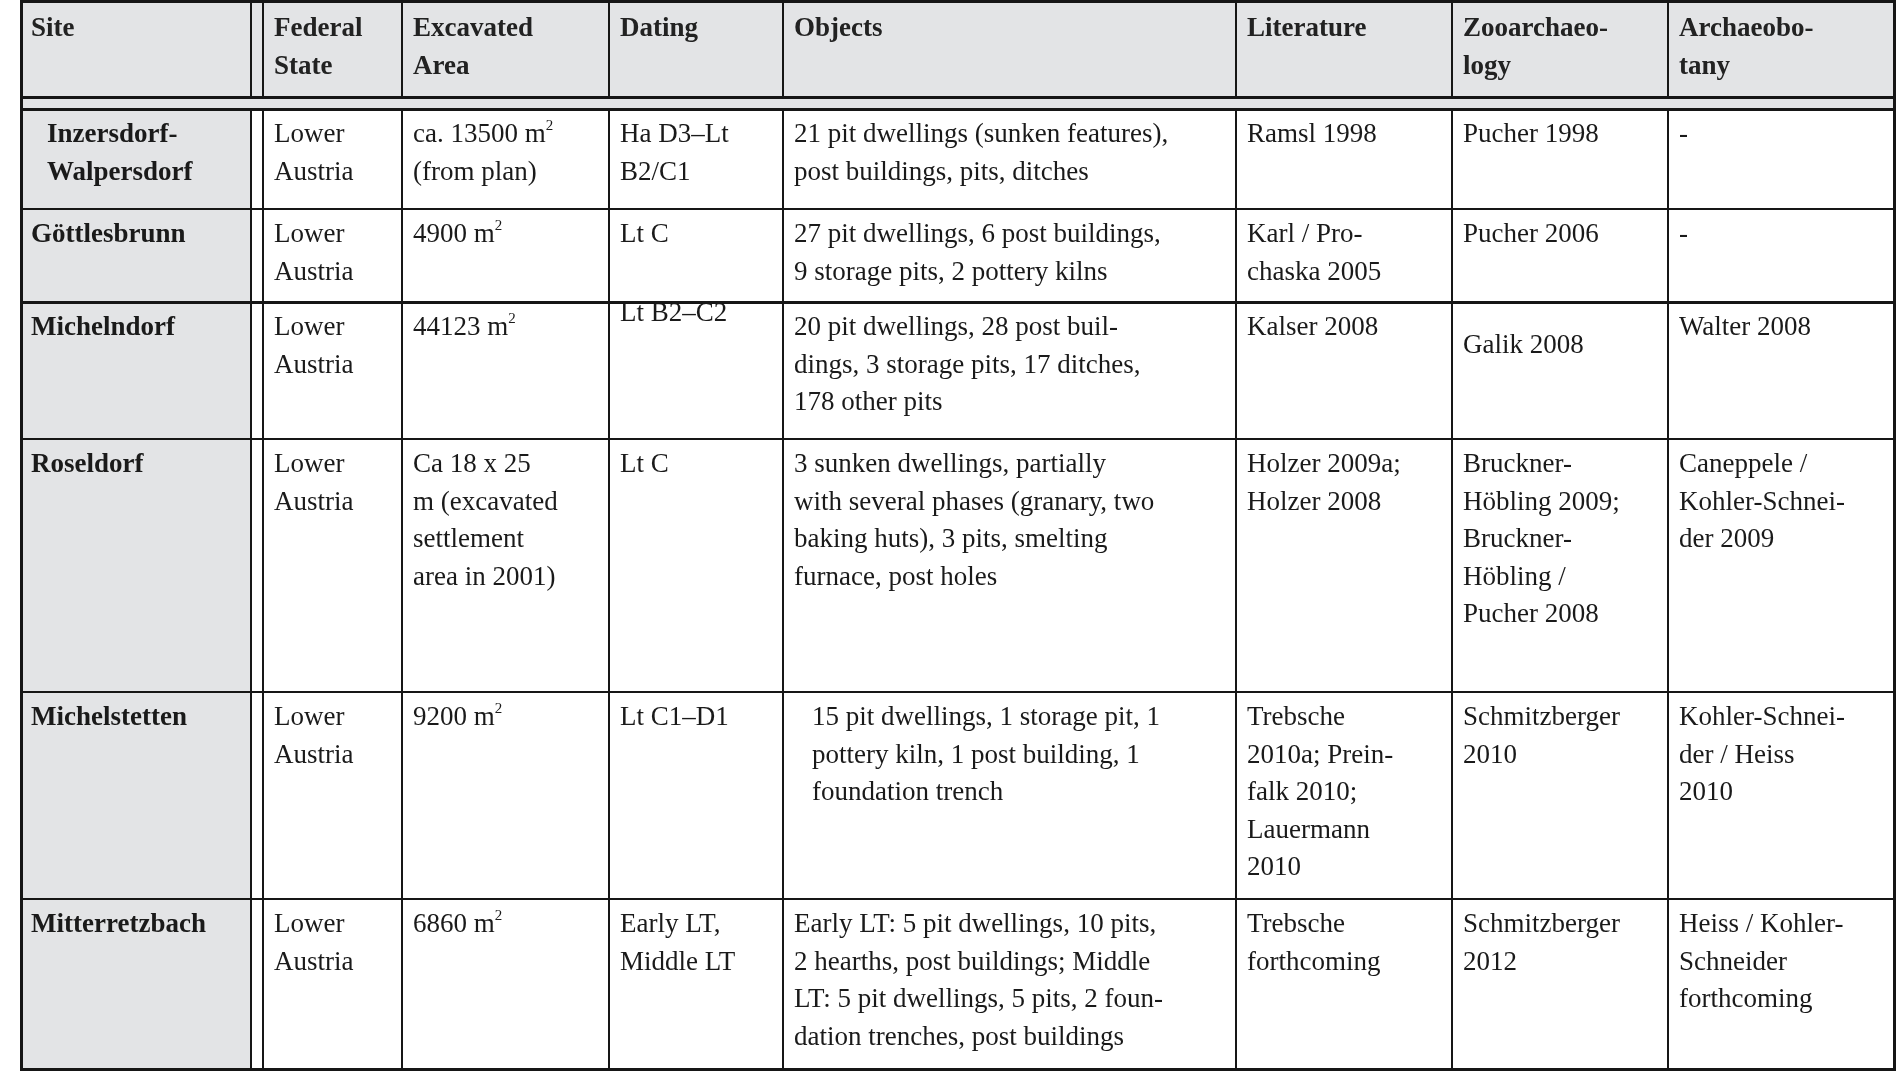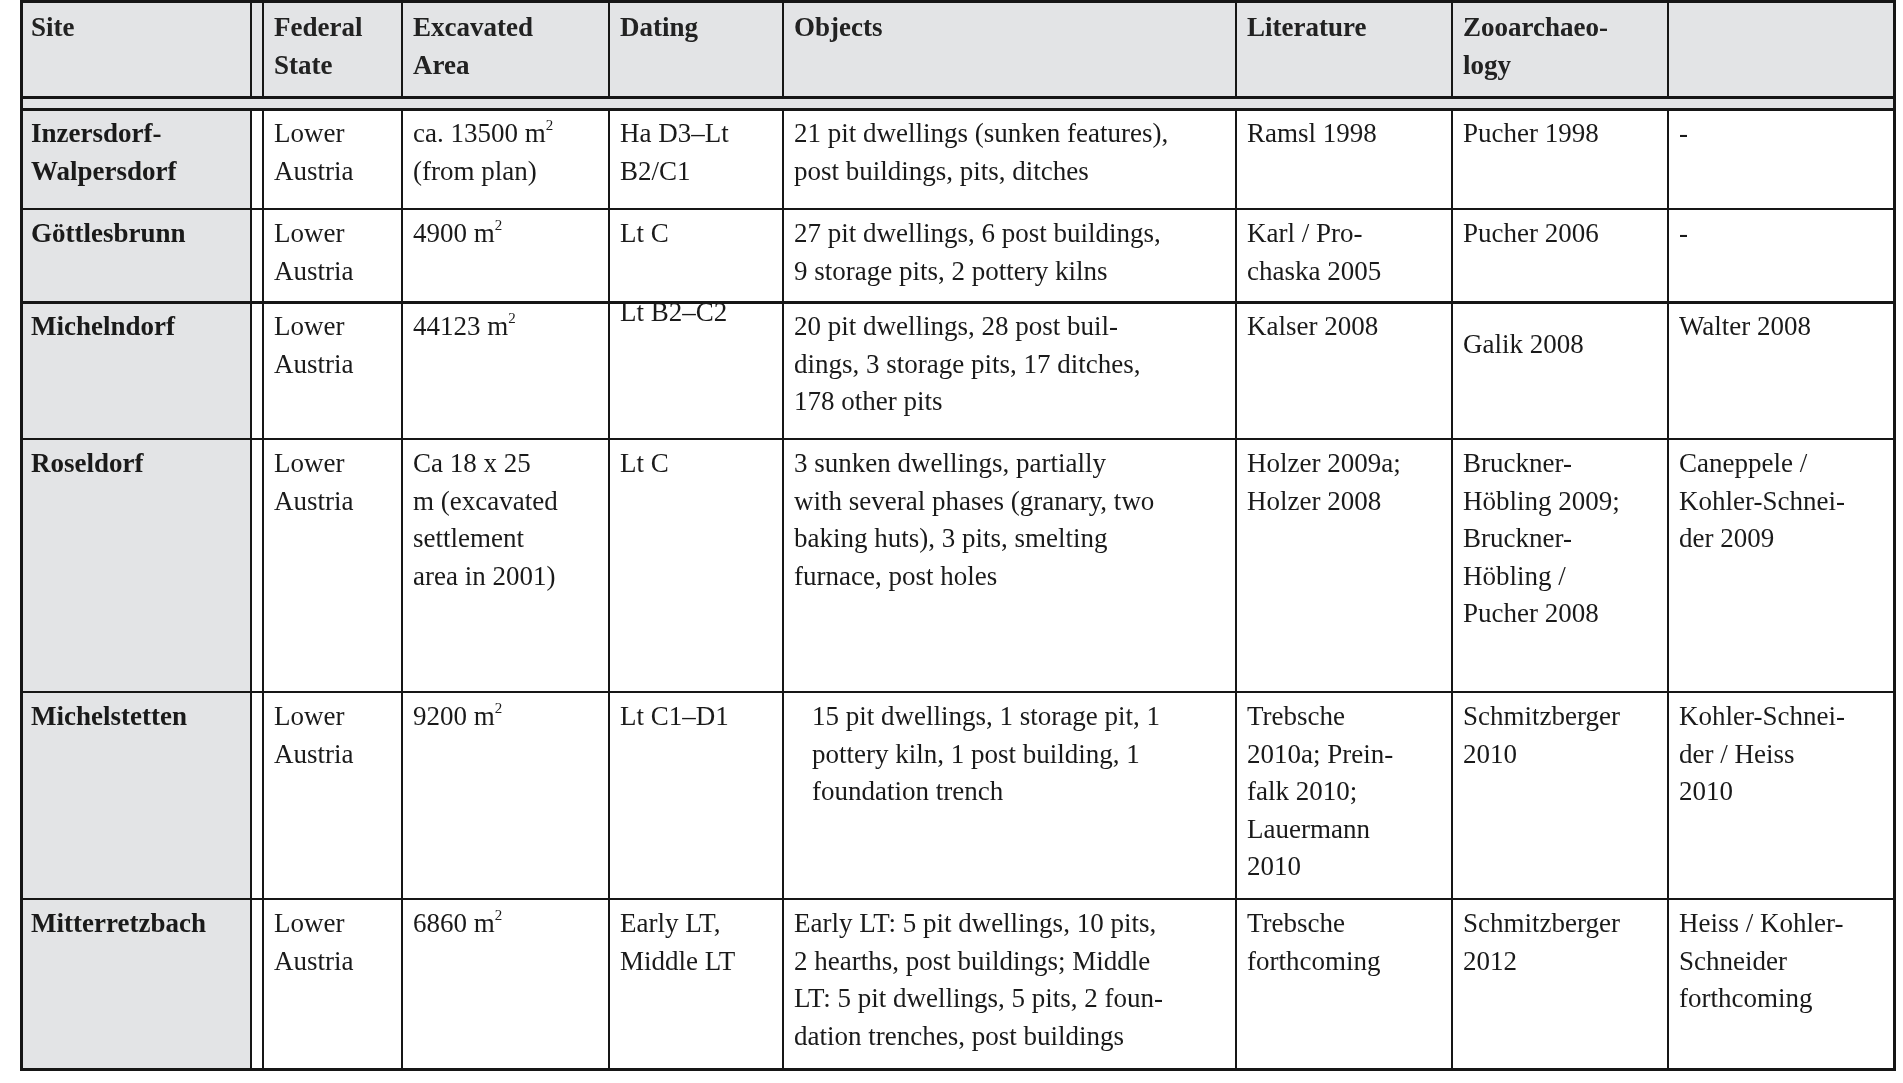--- a/index.html
+++ b/index.html
@@ -23,22 +23,24 @@
     <div class="cell hdr" style="left: 0px; top: 0px; width: 231px; height: 94px;">Site</div>
     <div class="cell hdr" style="left: 243px; top: 0px; width: 139px; height: 94px;">Federal
 State</div>
     <div class="cell hdr" style="left: 382px; top: 0px; width: 207px; height: 94px;">Excavated
 Area</div>
     <div class="cell hdr" style="left: 589px; top: 0px; width: 174px; height: 94px;">Dating</div>
     <div class="cell hdr" style="left: 763px; top: 0px; width: 453px; height: 94px;">Objects</div>
     <div class="cell hdr" style="left: 1216px; top: 0px; width: 216px; height: 94px;">Literature</div>
     <div class="cell hdr" style="left: 1432px; top: 0px; width: 216px; height: 94px;">Zooarchaeo-
 logy</div>
+    <div class="cell hdr" style="left: 1648px; top: 0px; width: 228px; height: 94px;">Archaeobo-
+tany</div>
     <div class="">
-      <div class="cell site" style="left: 0px; top: 106px; width: 231px; height: 104px;">Inzersdorf-
+      <div class="cell site" style="left: 16px; top: 106px; width: 231px; height: 104px;">Inzersdorf-
 Walpersdorf</div>
       <div class="cell" style="left: 243px; top: 106px; width: 139px; height: 100px;">Lower
 Austria</div>
       <div class="cell" style="left: 382px; top: 106px; width: 207px; height: 100px;"><span>ca. 13500 m</span><sup>2</sup><span>
 (from plan)</span></div>
       <div class="cell" style="left: 589px; top: 106px; width: 174px; height: 100px;">Ha D3–Lt
 B2/C1</div>
       <div class="cell" style="left: 763px; top: 106px; width: 453px; height: 100px;">21 pit dwellings (sunken features),
 post buildings, pits, ditches</div>
       <div class="cell" style="left: 1216px; top: 106px; width: 216px; height: 100px;">Ramsl 1998</div>

